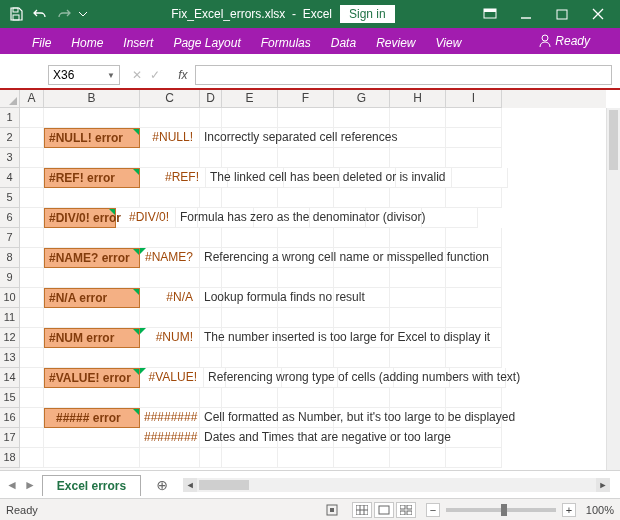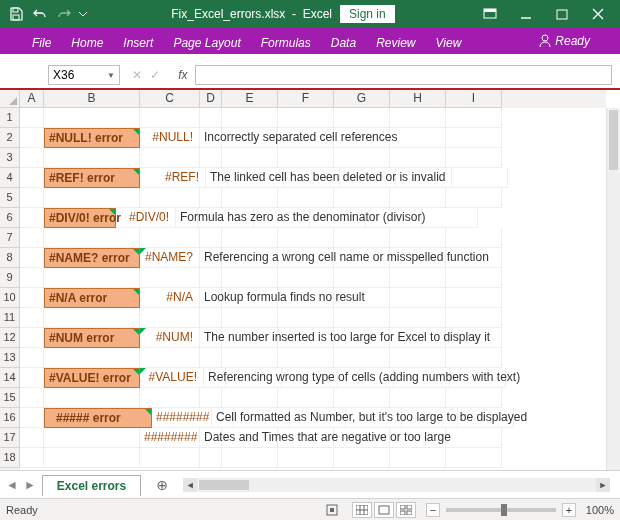--- a/index.html
+++ b/index.html
@@ -356,21 +356,21 @@
         <div class="cell" style="width: 60px;"></div>
         <div class="cell" style="width: 22px;"></div>
         <div class="cell" style="width: 56px;"></div>
         <div class="cell" style="width: 56px;"></div>
         <div class="cell" style="width: 56px;"></div>
         <div class="cell" style="width: 56px;"></div>
         <div class="cell" style="width: 56px;"></div>
       </div>
       <div class="row">
         <div class="cell" style="width: 24px;"></div>
-        <div class="cell orange" style="width: 108px; padding-left: 11px;">##### error</div>
+        <div class="cell orange" style="width: 96px; padding-left: 11px;">##### error</div>
         <div class="cell errval" style="width: 60px;">########</div>
         <div class="cell desc" style="width: 22px; overflow: visible; position: relative; z-index: 1;">Cell formatted as Number, but it's too large to be displayed</div>
         <div class="cell" style="width: 56px;"></div>
         <div class="cell" style="width: 56px;"></div>
         <div class="cell" style="width: 56px;"></div>
         <div class="cell" style="width: 56px;"></div>
         <div class="cell" style="width: 56px;"></div>
       </div>
       <div class="row">
         <div class="cell" style="width: 24px;"></div>

